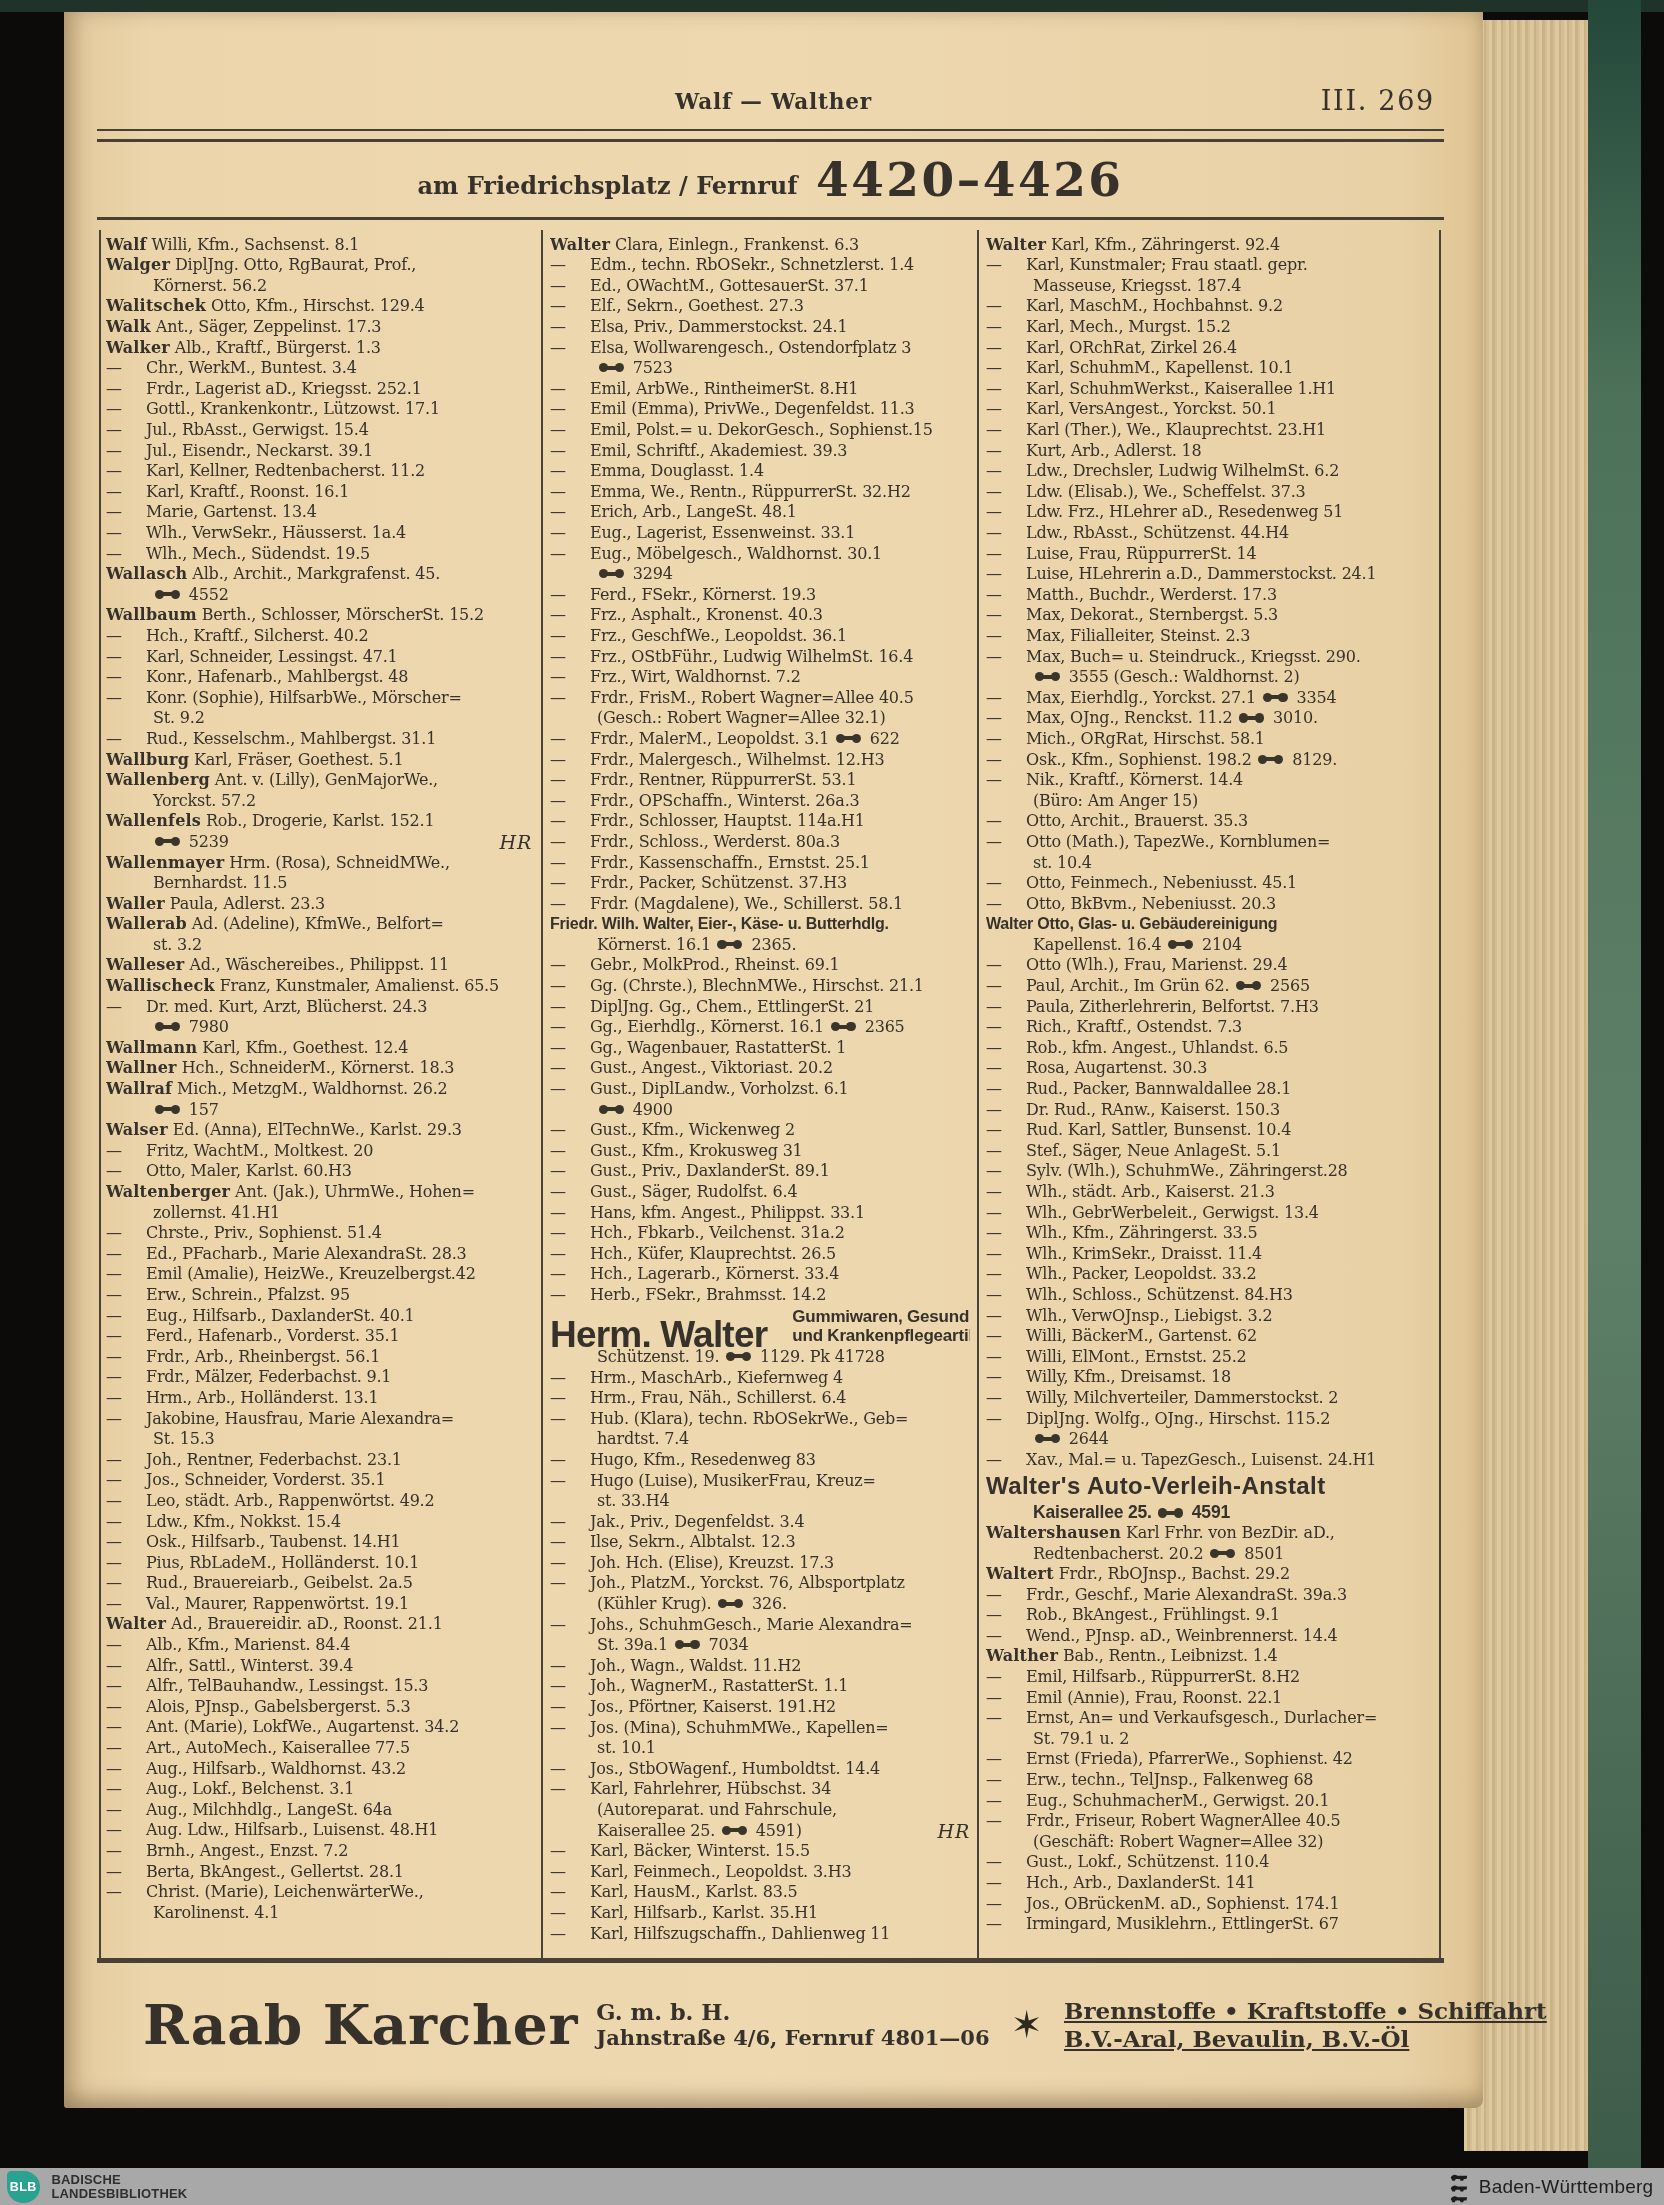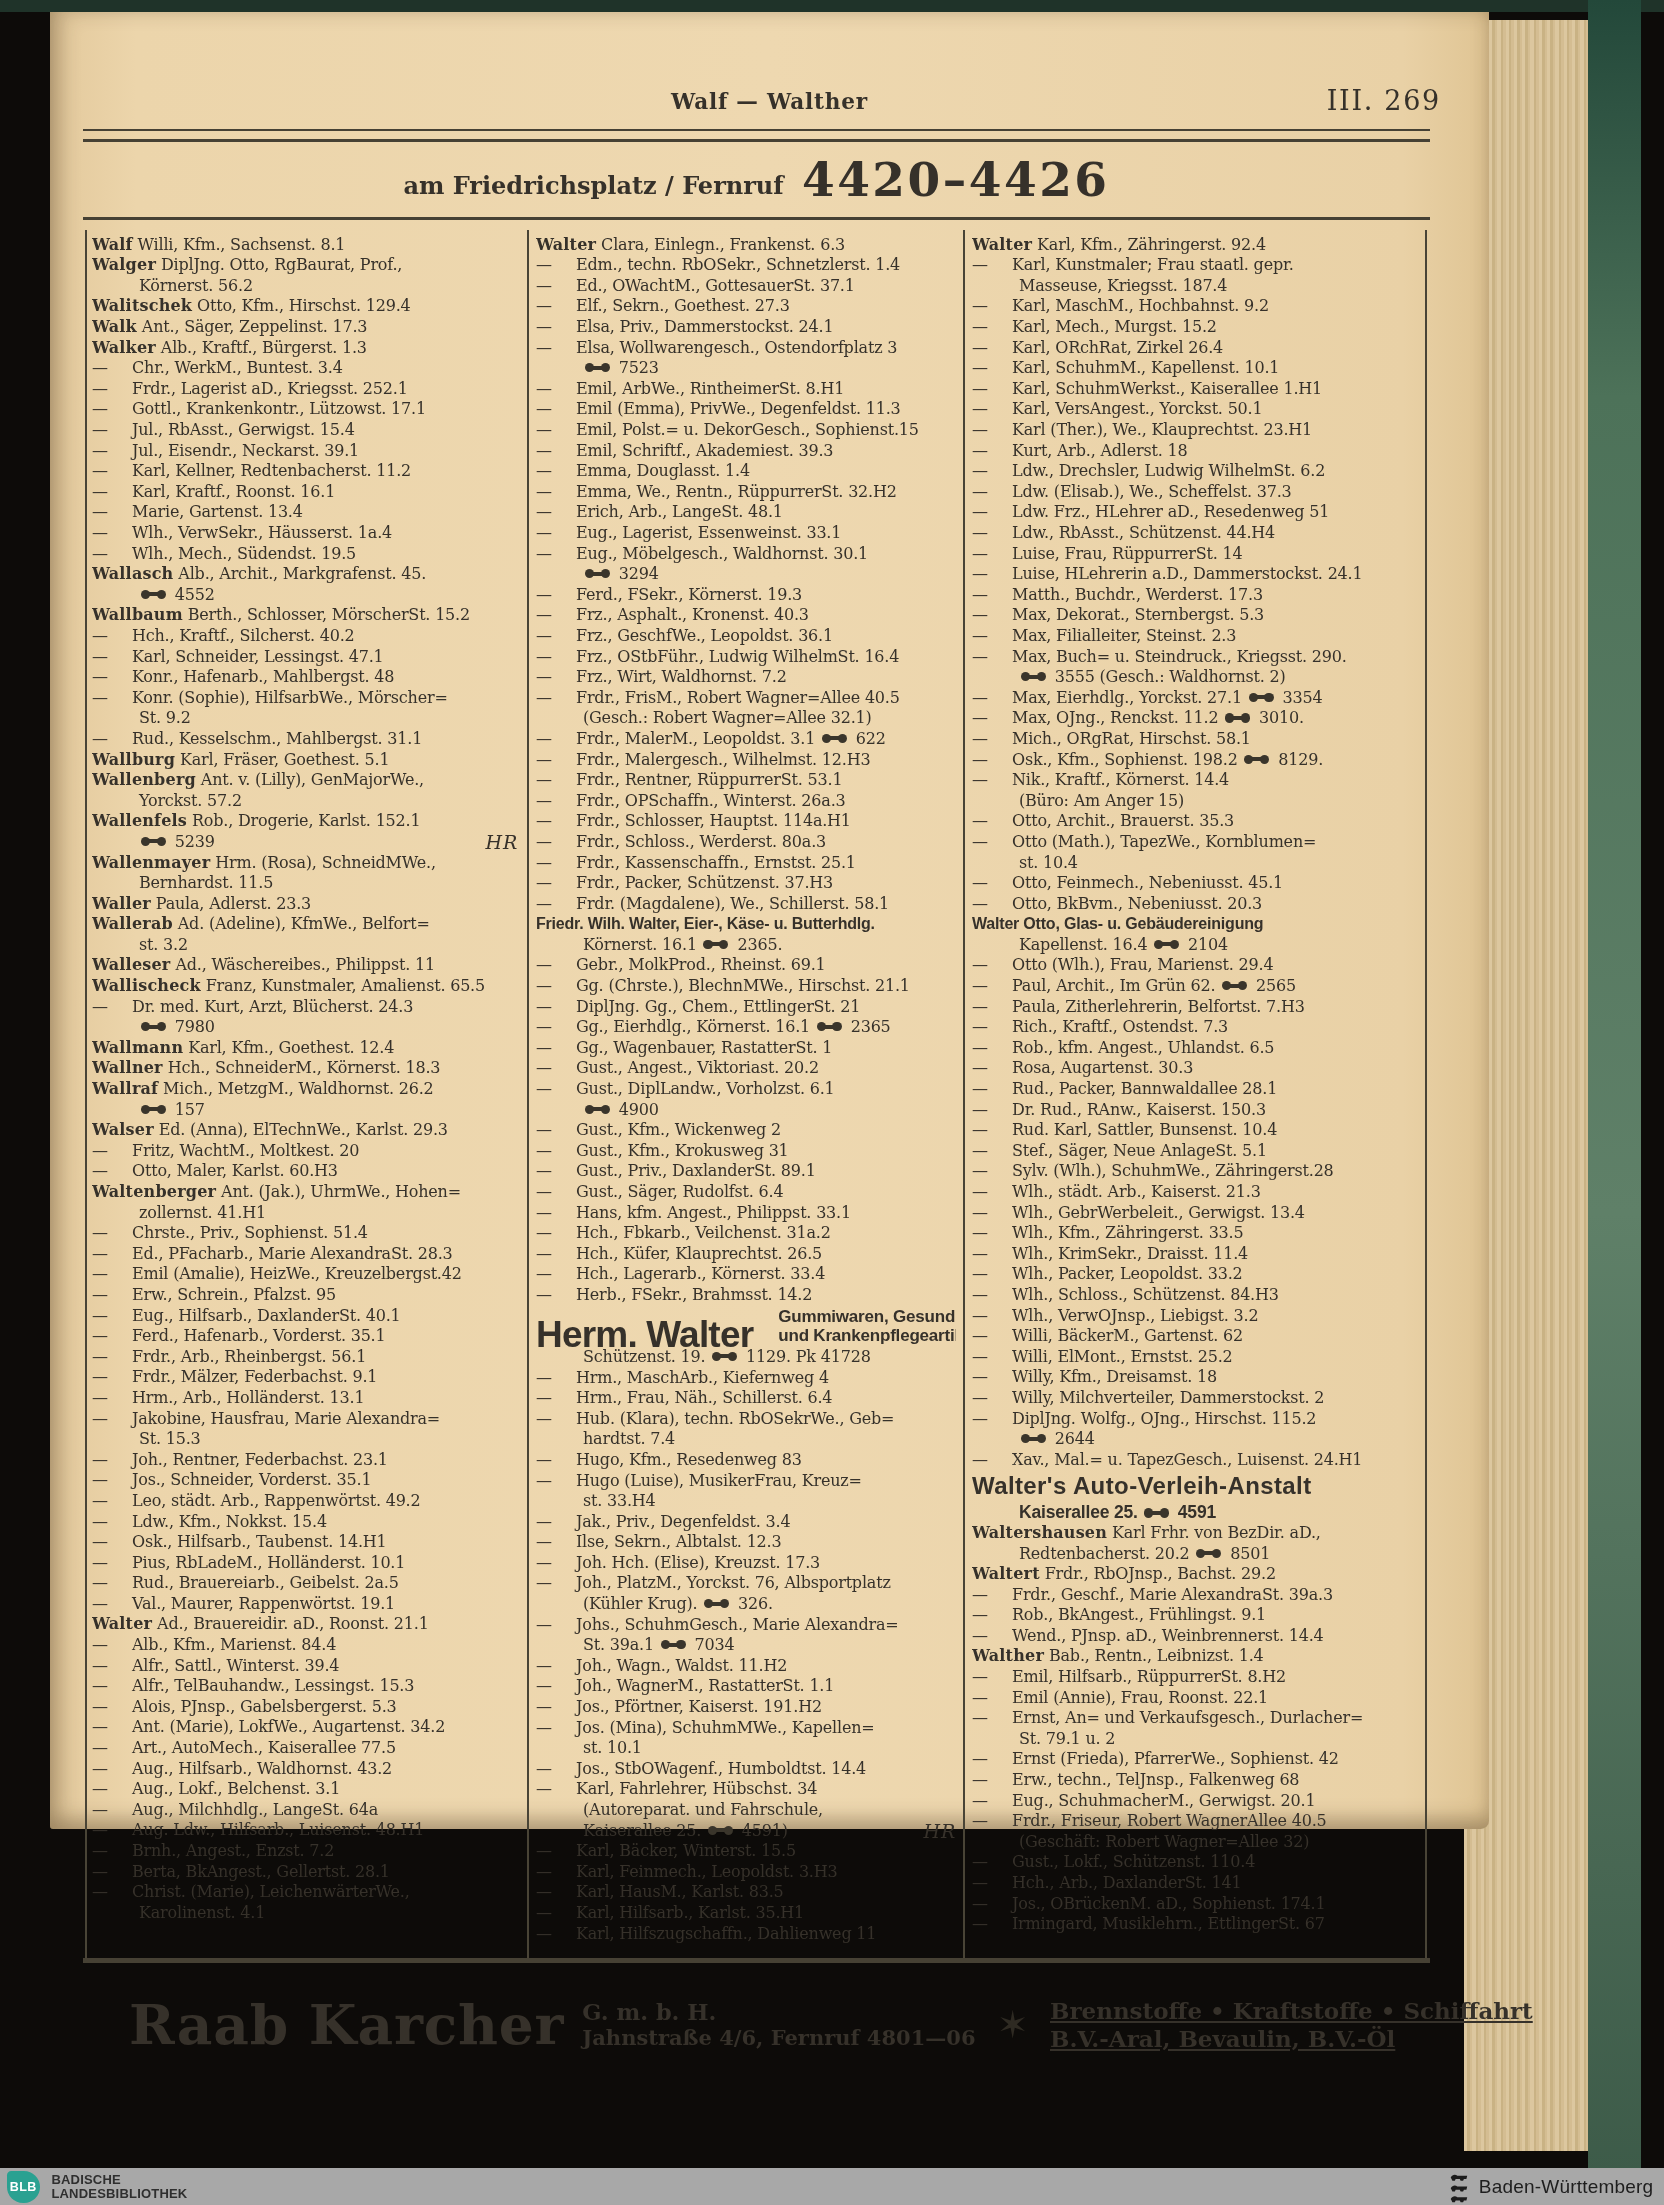--- a/index.html
+++ b/index.html
@@ -14,26 +14,25 @@
     position:absolute;left:1464px;top:18.3px;width:125px;height:2131px;
     background:repeating-linear-gradient(90deg,#dcc79f 0 3.3px,#c9b284 3.3px 5.8px,#d4bd92 5.8px 8.3px);
     border-top:2.5px solid #0d0b09;
   }
   .cover-edge{
     position:absolute;left:1588px;top:0;width:53px;height:2205px;
     background:linear-gradient(180deg,#23483a 0%,#4d7259 18%,#5f8068 55%,#3c5a48 100%);
   }
   
   .page{
-    position:absolute;left:50px;top:11.7px;width:1419px;height:1817px;
+    position:absolute;left:64px;top:11.7px;width:1419px;height:2096px;
     background:linear-gradient(90deg,#e3c99c 0%,#ecd5ab 6%,#eed8b0 50%,#e9d1a6 94%,#dfc493 100%);
     box-shadow:inset 0 -11.7px 18.3px rgba(60,40,15,.25), inset 11.7px 0 20px rgba(60,40,15,.2);
     border-radius:0 0 8.3px 3.3px;
     color:#36312a;
-    padding-left:20px;
   }
   .runhead{position:absolute;top:77px;left:0;width:100%;}
   .runhead .mid{
     position:absolute;left:0;width:100%;text-align:center;
     font-size:21.6px;font-weight:bold;letter-spacing:0.8px;
   }
   .runhead .pageno{
     position:absolute;right:48px;top:-3.3px;font-size:27px;font-weight:normal;letter-spacing:1.7px;
   }
   .rule{position:absolute;left:33px;width:1347px;background:#464134;height:2.5px;}

